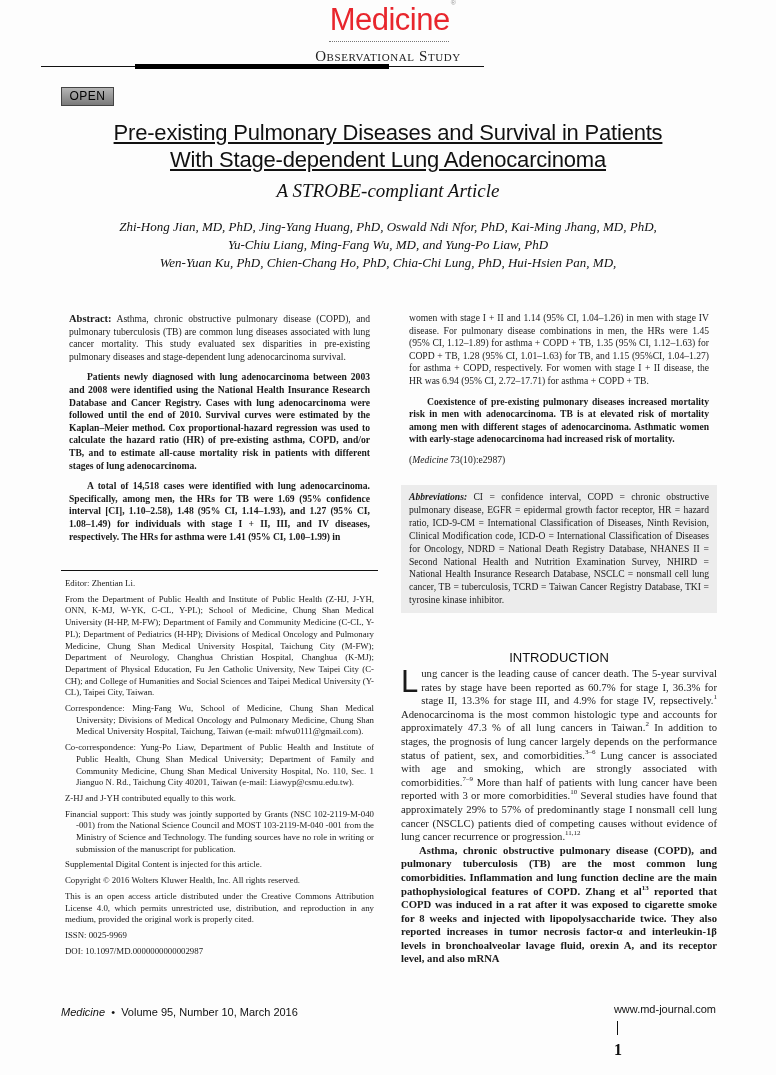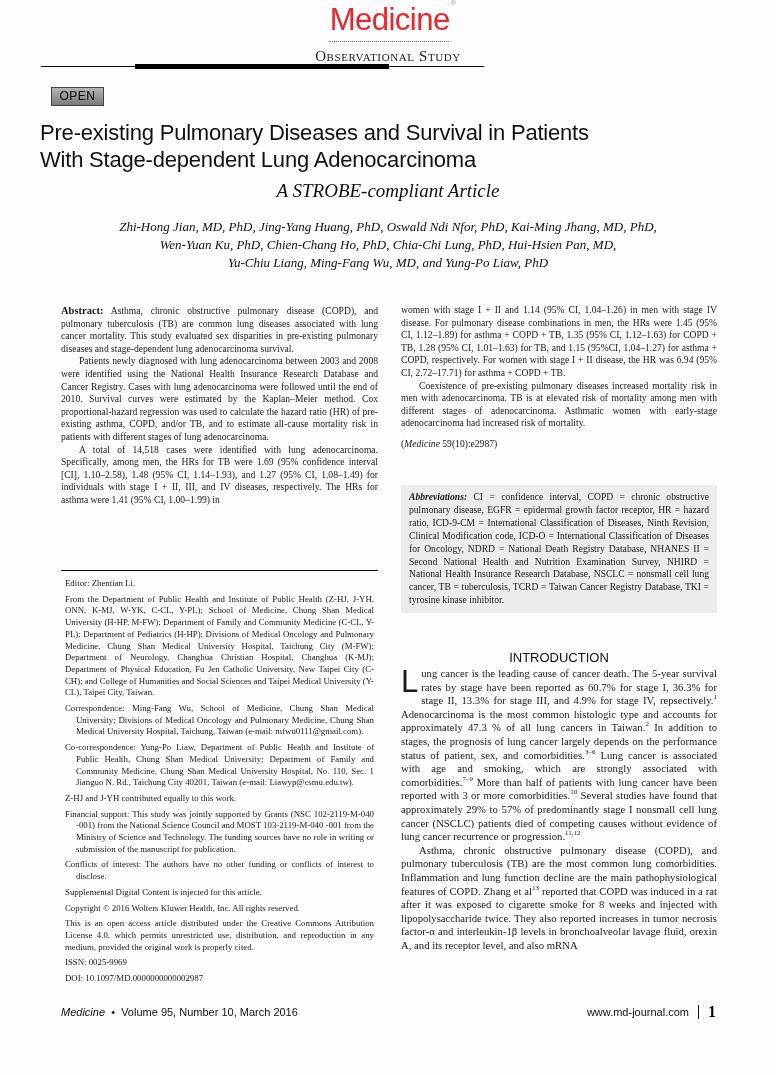--- a/index.html
+++ b/index.html
@@ -5,45 +5,45 @@
   html, body { margin: 0; padding: 0; background: #fdfdfd; }
   body { width: 776px; height: 1075px; position: relative; overflow: hidden; font-family: "Liberation Serif", serif; color: #1a1a1a; }
   .masthead { position: absolute; left: 0; top: 0; width: 776px; text-align: center; }
   .brand { position: absolute; left: 327px; top: 2px; width: 130px; text-align: center; font-family: "Liberation Sans", sans-serif; font-size: 31px; color: #e8262d; letter-spacing: -0.5px; }
   .brand sup { font-size: 7px; color: #999; position: relative; top: -14px; left: 1px; }
   .brand-dots { position: absolute; left: 329px; top: 41px; width: 120px; border-top: 1.5px dotted #777; }
   .section-label { position: absolute; left: 0; width: 776px; top: 48px; text-align: center; font-family: "Liberation Serif", serif; font-size: 15px; letter-spacing: 0.6px; font-variant: small-caps; color: #222; }
   .rule-thick { position: absolute; top: 64px; left: 135px; width: 254px; height: 5px; background: #000; }
   .rule-left { position: absolute; top: 66px; left: 41px; width: 95px; border-top: 1px solid #111; }
   .rule-right { position: absolute; top: 66px; left: 389px; width: 95px; border-top: 1px solid #111; }
-  .open-badge { position: absolute; left: 51px; top: 87px; width: 53px; height: 19px; background: linear-gradient(#b5b5b5, #7a7a7a); border: 1px solid #444; box-sizing: border-box; font-family: "Liberation Sans", sans-serif; font-size: 12px; color: #000; text-align: center; line-height: 17px; letter-spacing: 0.5px; }
-  .title { position: absolute; left: 40px; top: 119px; width: 696px; font-family: "Liberation Sans", sans-serif; font-size: 22px; line-height: 27px; color: #111; letter-spacing: -0.2px; }
+  .open-badge { position: absolute; left: 61px; top: 87px; width: 53px; height: 19px; background: linear-gradient(#b5b5b5, #7a7a7a); border: 1px solid #444; box-sizing: border-box; font-family: "Liberation Sans", sans-serif; font-size: 12px; color: #000; text-align: center; line-height: 17px; letter-spacing: 0.5px; }
+  .title { position: absolute; left: 40px; top: 119px; width: 696px; text-align: center; font-family: "Liberation Sans", sans-serif; font-size: 22px; line-height: 27px; color: #111; letter-spacing: -0.2px; text-decoration: underline; }
   .subtitle { position: absolute; left: 40px; top: 180px; width: 696px; text-align: center; font-family: "Liberation Serif", serif; font-style: italic; font-size: 19px; color: #111; }
   .authors { position: absolute; left: 40px; top: 218px; width: 696px; text-align: center; font-style: italic; font-size: 13px; line-height: 18px; color: #111; }
   .col { position: absolute; font-size: 9.6px; line-height: 12.6px; text-align: justify; }
   .col-left { left: 61px; top: 305px; width: 317px; }
   .col-right { left: 401px; top: 304px; width: 316px; }
-  .col p { margin: 0; }
-  .indent { text-indent: 18px; }
+  .col p { margin: 8px; }
+  .indent { text-indent: 18px; font-weight: bold; }
   .abstract-label { font-weight: bold; font-size: 10.5px; }
   .citation { margin-top: 8px !important; }
   .abbrev-box { position: absolute; left: 401px; top: 485px; width: 316px; padding: 6px 8px; box-sizing: border-box; background: #ececec; font-size: 9.6px; line-height: 12.9px; text-align: justify; }
   .abbrev-box b { font-weight: bold; font-style: italic; }
   .footnote-rule { position: absolute; left: 61px; top: 570px; width: 317px; border-top: 1px solid #111; }
   .footnotes { position: absolute; left: 61px; top: 574px; width: 317px; font-size: 8.8px; line-height: 11.7px; text-align: justify; }
   .footnotes p { margin: 4px; }
   .hang { padding-left: 11px; text-indent: -11px; }
   .intro-head { position: absolute; left: 401px; top: 650px; width: 316px; text-align: center; font-family: "Liberation Sans", sans-serif; font-weight: normal; font-size: 13px; color: #111; }
   .intro-body { position: absolute; left: 401px; top: 667px; width: 316px; font-size: 10.7px; line-height: 13.6px; text-align: justify; }
   .intro-body p { margin: 0; }
   .dropcap { float: left; font-family: "Liberation Sans", sans-serif; font-size: 31px; line-height: 26px; margin: 2px 3px 0 0; }
   .intro-body sup { font-size: 7px; line-height: 0; }
   .footer-left { position: absolute; left: 61px; top: 1006px; font-family: "Liberation Sans", sans-serif; font-size: 11px; color: #111; }
   .footer-left .j { font-style: italic; }
-  .footer-right { position: absolute; right: 60px; top: 1003px; font-family: "Liberation Sans", sans-serif; font-size: 11px; color: #111; display: flex; align-items: center; gap: 6px; }
+  .footer-right { position: absolute; right: 60px; top: 1003px; font-family: "Liberation Sans", sans-serif; font-size: 11px; color: #111; display: flex; align-items: flex-start; gap: 6px; flex-direction: column; }
   .footer-sep { display: inline-block; width: 1px; height: 14px; background: #111; margin: 0 3px; }
   .page-num { font-family: "Liberation Serif", serif; font-weight: bold; font-size: 16px; }
 </style>
 </head>
 <body>
 
 <div class="masthead">
   <div class="brand"><span>Medicine</span><sup>®</sup></div>
   <div class="brand-dots"></div>
   <div class="section-label">Observational Study</div>
@@ -54,49 +54,48 @@
 
 <div class="open-badge">OPEN</div>
 
 <div class="title">
   <div>Pre-existing Pulmonary Diseases and Survival in Patients</div>
   <div>With Stage-dependent Lung Adenocarcinoma</div>
 </div>
 <div class="subtitle">A STROBE-compliant Article</div>
 <div class="authors">
   <div>Zhi-Hong Jian, MD, PhD, Jing-Yang Huang, PhD, Oswald Ndi Nfor, PhD, Kai-Ming Jhang, MD, PhD,</div>
+  <div>Yu-Chiu Liang, Ming-Fang Wu, MD, and Yung-Po Liaw, PhD</div>
   <div>Wen-Yuan Ku, PhD, Chien-Chang Ho, PhD, Chia-Chi Lung, PhD, Hui-Hsien Pan, MD,</div>
-  <div>Yu-Chiu Liang, Ming-Fang Wu, MD, and Yung-Po Liaw, PhD</div>
 </div>
 
 <div class="col col-left">
   <p><span class="abstract-label">Abstract:</span> <span>Asthma, chronic obstructive pulmonary disease (COPD), and pulmonary tuberculosis (TB) are common lung diseases associated with lung cancer mortality. This study evaluated sex disparities in pre-existing pulmonary diseases and stage-dependent lung adenocarcinoma survival.</span></p>
   <p class="indent">Patients newly diagnosed with lung adenocarcinoma between 2003 and 2008 were identified using the National Health Insurance Research Database and Cancer Registry. Cases with lung adenocarcinoma were followed until the end of 2010. Survival curves were estimated by the Kaplan–Meier method. Cox proportional-hazard regression was used to calculate the hazard ratio (HR) of pre-existing asthma, COPD, and/or TB, and to estimate all-cause mortality risk in patients with different stages of lung adenocarcinoma.</p>
   <p class="indent">A total of 14,518 cases were identified with lung adenocarcinoma. Specifically, among men, the HRs for TB were 1.69 (95% confidence interval [CI], 1.10–2.58), 1.48 (95% CI, 1.14–1.93), and 1.27 (95% CI, 1.08–1.49) for individuals with stage I + II, III, and IV diseases, respectively. The HRs for asthma were 1.41 (95% CI, 1.00–1.99) in</p>
 </div>
 
 <div class="col col-right">
   <p>women with stage I + II and 1.14 (95% CI, 1.04–1.26) in men with stage IV disease. For pulmonary disease combinations in men, the HRs were 1.45 (95% CI, 1.12–1.89) for asthma + COPD + TB, 1.35 (95% CI, 1.12–1.63) for COPD + TB, 1.28 (95% CI, 1.01–1.63) for TB, and 1.15 (95%CI, 1.04–1.27) for asthma + COPD, respectively. For women with stage I + II disease, the HR was 6.94 (95% CI, 2.72–17.71) for asthma + COPD + TB.</p>
   <p class="indent">Coexistence of pre-existing pulmonary diseases increased mortality risk in men with adenocarcinoma. TB is at elevated risk of mortality among men with different stages of adenocarcinoma. Asthmatic women with early-stage adenocarcinoma had increased risk of mortality.</p>
-  <p class="citation"><span>(</span><i>Medicine</i><span> 59(10):e2987)</span></p>
+  <p class="citation"><span>(</span><i>Medicine</i><span> 73(10):e2987)</span></p>
 </div>
 
 <div class="abbrev-box">
   <b>Abbreviations:</b><span> CI = confidence interval, COPD = chronic obstructive pulmonary disease, EGFR = epidermal growth factor receptor, HR = hazard ratio, ICD-9-CM = International Classification of Diseases, Ninth Revision, Clinical Modification code, ICD-O = International Classification of Diseases for Oncology, NDRD = National Death Registry Database, NHANES II = Second National Health and Nutrition Examination Survey, NHIRD = National Health Insurance Research Database, NSCLC = nonsmall cell lung cancer, TB = tuberculosis, TCRD = Taiwan Cancer Registry Database, TKI = tyrosine kinase inhibitor.</span>
 </div>
 
 <div class="footnote-rule"></div>
 <div class="footnotes">
   <p>Editor: Zhentian Li.</p>
   <p>From the Department of Public Health and Institute of Public Health (Z-HJ, J-YH, ONN, K-MJ, W-YK, C-CL, Y-PL); School of Medicine, Chung Shan Medical University (H-HP, M-FW); Department of Family and Community Medicine (C-CL, Y-PL); Department of Pediatrics (H-HP); Divisions of Medical Oncology and Pulmonary Medicine, Chung Shan Medical University Hospital, Taichung City (M-FW); Department of Neurology, Changhua Christian Hospital, Changhua (K-MJ); Department of Physical Education, Fu Jen Catholic University, New Taipei City (C-CH); and College of Humanities and Social Sciences and Taipei Medical University (Y-CL), Taipei City, Taiwan.</p>
   <p class="hang">Correspondence: Ming-Fang Wu, School of Medicine, Chung Shan Medical University; Divisions of Medical Oncology and Pulmonary Medicine, Chung Shan Medical University Hospital, Taichung, Taiwan (e-mail: mfwu0111@gmail.com).</p>
   <p class="hang">Co-correspondence: Yung-Po Liaw, Department of Public Health and Institute of Public Health, Chung Shan Medical University; Department of Family and Community Medicine, Chung Shan Medical University Hospital, No. 110, Sec. 1 Jianguo N. Rd., Taichung City 40201, Taiwan (e-mail: Liawyp@csmu.edu.tw).</p>
   <p>Z-HJ and J-YH contributed equally to this work.</p>
   <p class="hang">Financial support: This study was jointly supported by Grants (NSC 102-2119-M-040 -001) from the National Science Council and MOST 103-2119-M-040 -001 from the Ministry of Science and Technology. The funding sources have no role in writing or submission of the manuscript for publication.</p>
-  <p class="hang">Conflicts of interest: The authors have no other funding or conflicts of interest to disclose.</p>
   <p>Supplemental Digital Content is injected for this article.</p>
   <p>Copyright © 2016 Wolters Kluwer Health, Inc. All rights reserved.</p>
   <p>This is an open access article distributed under the Creative Commons Attribution License 4.0, which permits unrestricted use, distribution, and reproduction in any medium, provided the original work is properly cited.</p>
   <p>ISSN: 0025-9969</p>
   <p>DOI: 10.1097/MD.0000000000002987</p>
 </div>
 
 <div class="intro-head">INTRODUCTION</div>
 <div class="intro-body">
   <p><span class="dropcap">L</span><span>ung cancer is the leading cause of cancer death. The 5-year survival rates by stage have been reported as 60.7% for stage I, 36.3% for stage II, 13.3% for stage III, and 4.9% for stage IV, repsectively.</span><sup>1</sup><span> Adenocarcinoma is the most common histologic type and accounts for approximately 47.3 % of all lung cancers in Taiwan.</span><sup>2</sup><span> In addition to stages, the prognosis of lung cancer largely depends on the performance status of patient, sex, and comorbidities.</span><sup>3–6</sup><span> Lung cancer is associated with age and smoking, which are strongly associated with comorbidities.</span><sup>7–9</sup><span> More than half of patients with lung cancer have been reported with 3 or more comorbidities.</span><sup>10</sup><span> Several studies have found that approximately 29% to 57% of predominantly stage I nonsmall cell lung cancer (NSCLC) patients died of competing causes without evidence of lung cancer recurrence or progression.</span><sup>11,12</sup></p>

